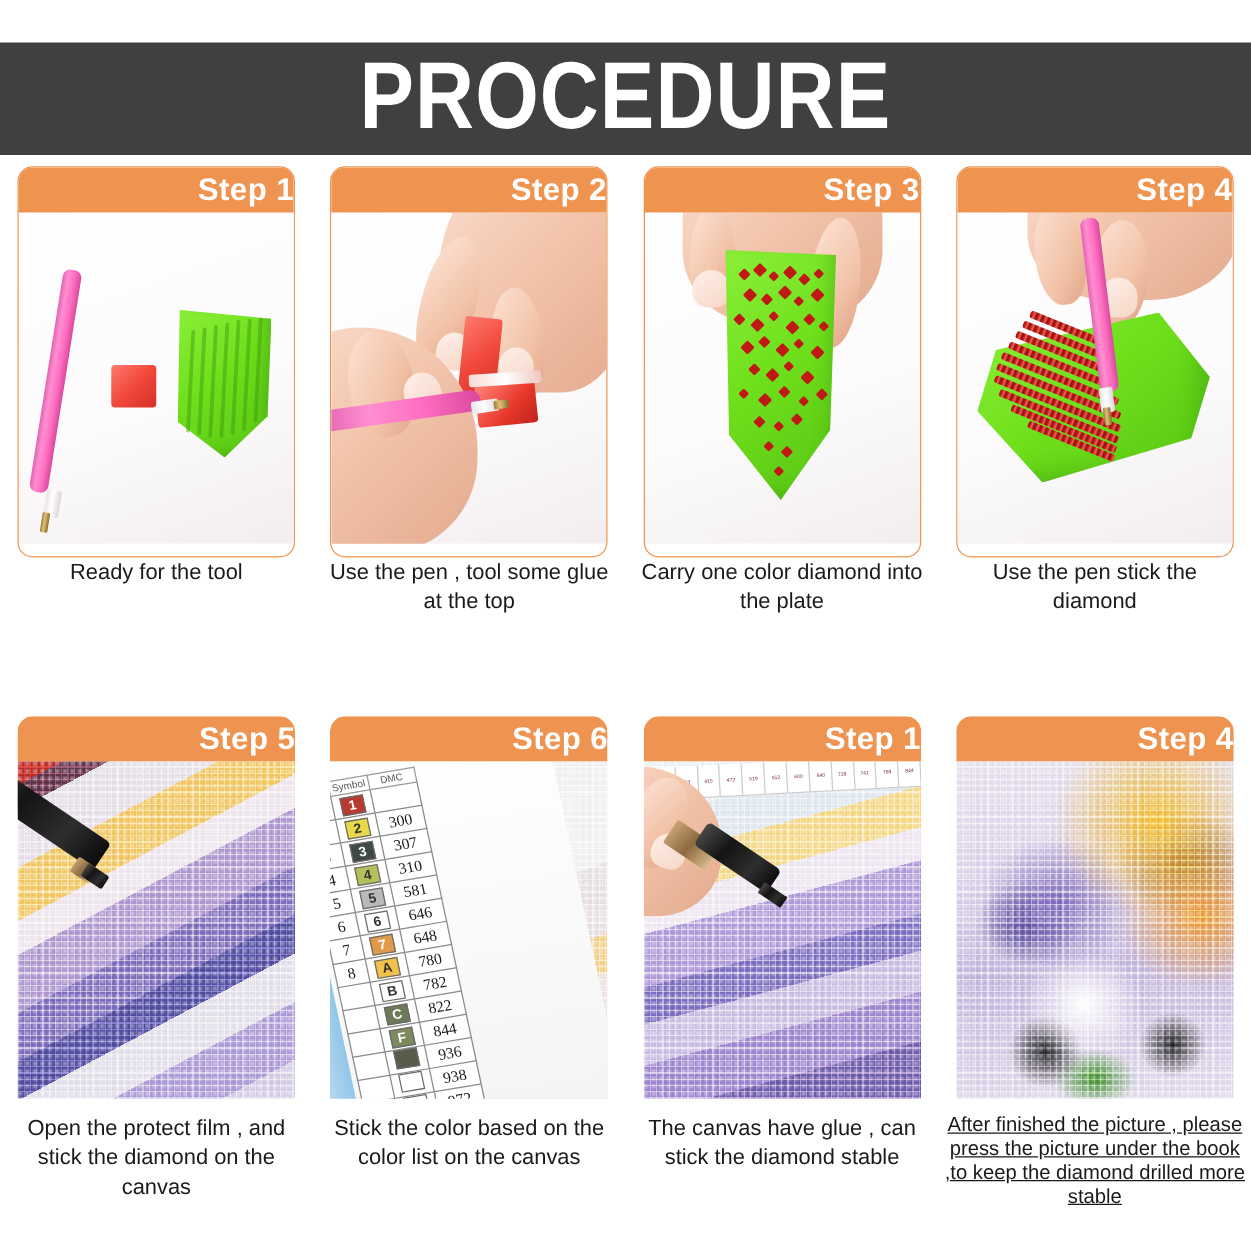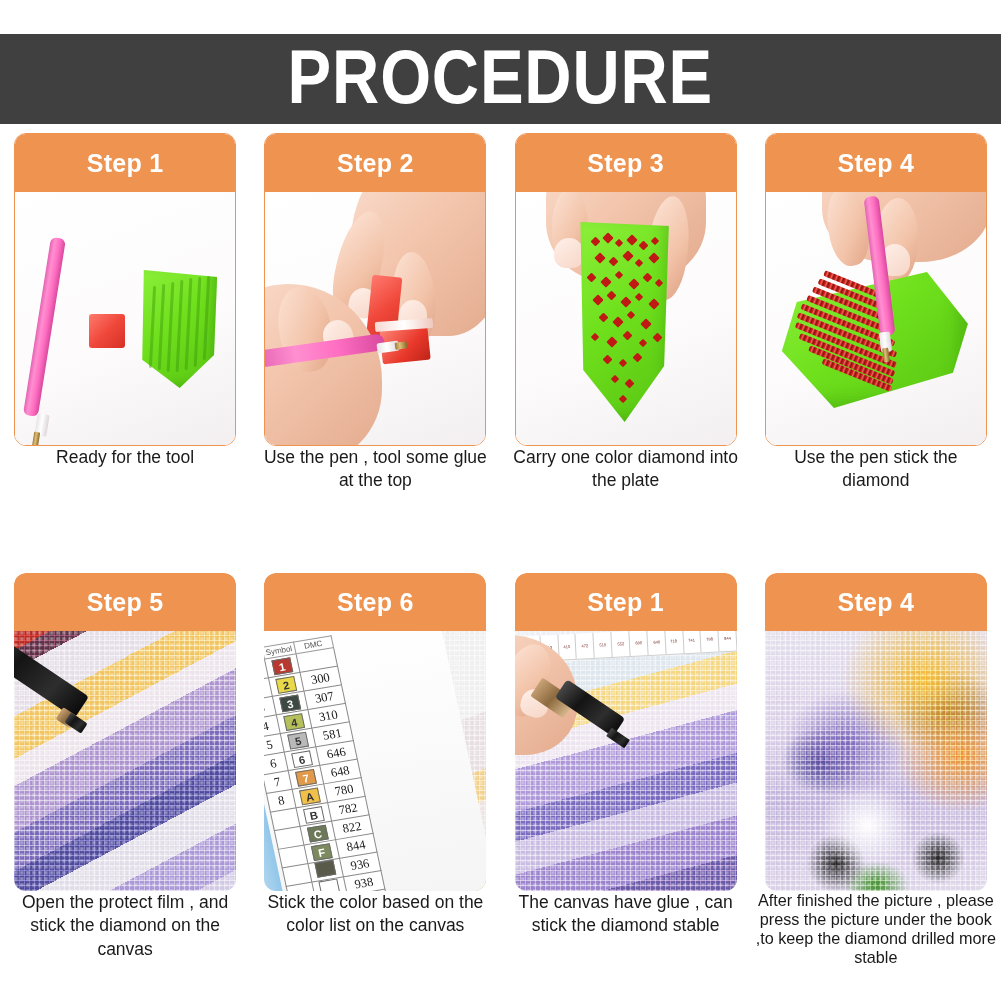--- a/index.html
+++ b/index.html
@@ -71,25 +71,25 @@
     border: 1.5px solid #ef9350;
     background: #ffffff;
   }
   .card-bottom {
     height: 318px;
     border: none;
     background: #ffffff;
   }
 
   .card-header {
-    height: 58px;
+    height: 36px;
     background: #ef9350;
     display: flex;
     align-items: center;
-    justify-content: center;
+    justify-content: flex-end;
     position: relative;
     z-index: 4;
     border-radius: 10px 10px 0 0;
   }
   .card-bottom .card-header { border-radius: 12px 12px 0 0; }
 
   .card-header-label {
     color: #ffffff;
     font-size: 25px;
     font-weight: bold;
@@ -109,20 +109,21 @@
     width: 232px;
     text-align: center;
     font-size: 17.5px;
     line-height: 1.34;
     color: #1a1a1a;
   }
   .caption-tight {
     font-size: 16.2px;
     line-height: 1.18;
     width: 244px;
+    text-decoration: underline;
   }
 
   
   .scene { position: absolute; inset: 0; }
 
   
   .backdrop-white {
     position: absolute; inset: 0;
     background: linear-gradient(160deg,#ffffff 0%,#fdfbfb 55%,#f2eef0 100%);
   }

